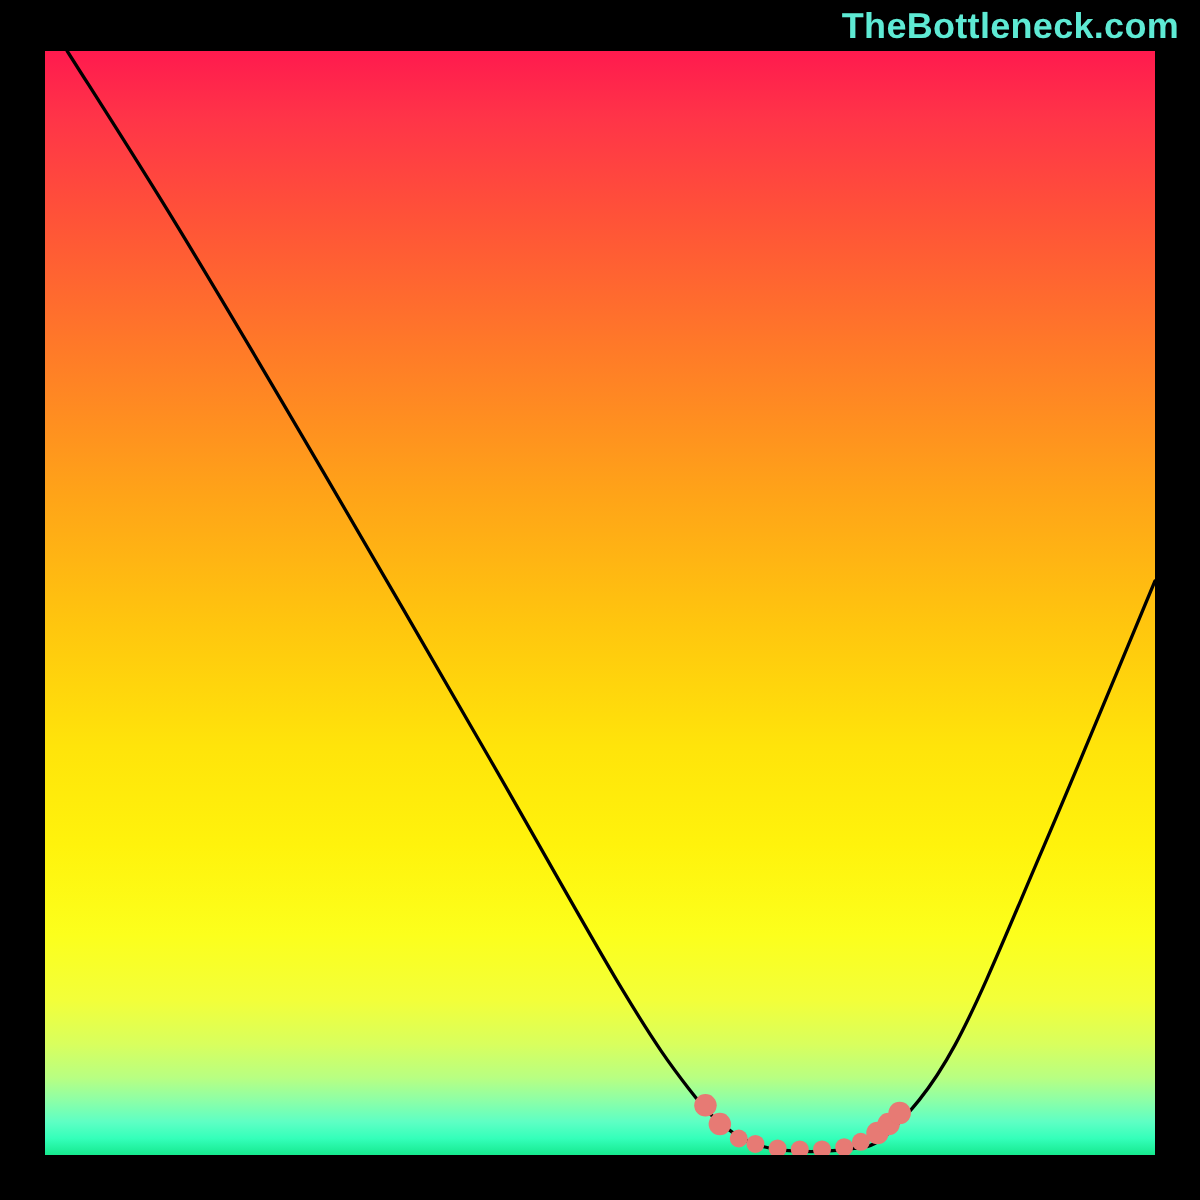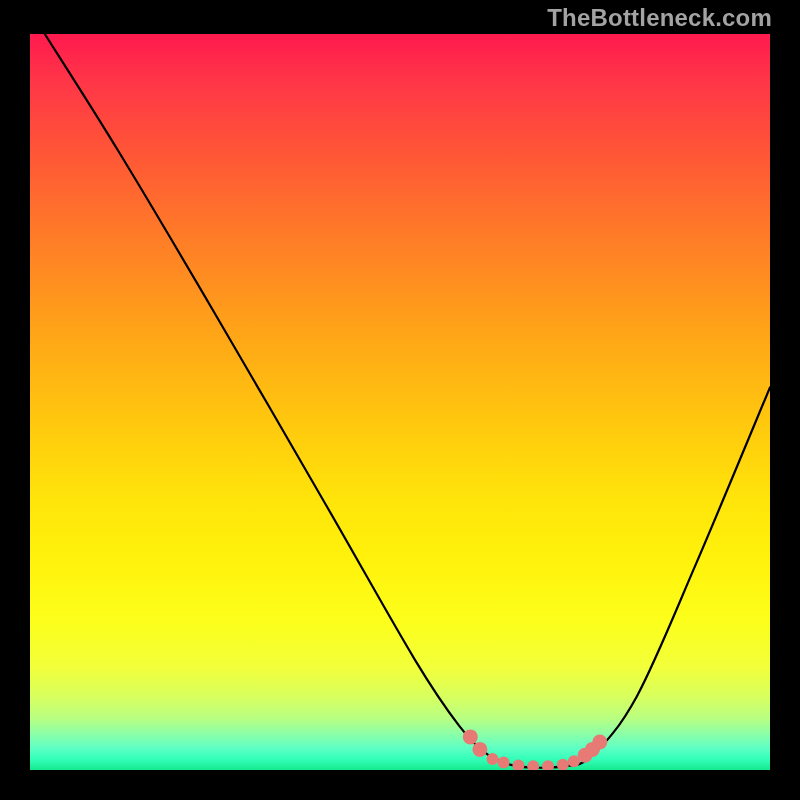--- a/index.html
+++ b/index.html
@@ -6,25 +6,25 @@
   html, body { width: 800px; height: 800px; overflow: hidden; background: #000; }
   .container {
     width: 800px;
     height: 800px;
     position: relative;
     background: #000;
   }
   .watermark {
     position: absolute;
     top: 4px;
-    right: 28px;
+    right: 14px;
     font-family: Arial, Helvetica, sans-serif;
     font-size: 24px;
     font-weight: bold;
-    color: #a3a3a3;
+    color: #5eead4;
     z-index: 10;
     letter-spacing: 0.2px;
   }
   .plot-area {
     position: absolute;
     left: 30px;
     top: 34px;
     width: 740px;
     height: 736px;
     overflow: hidden;

